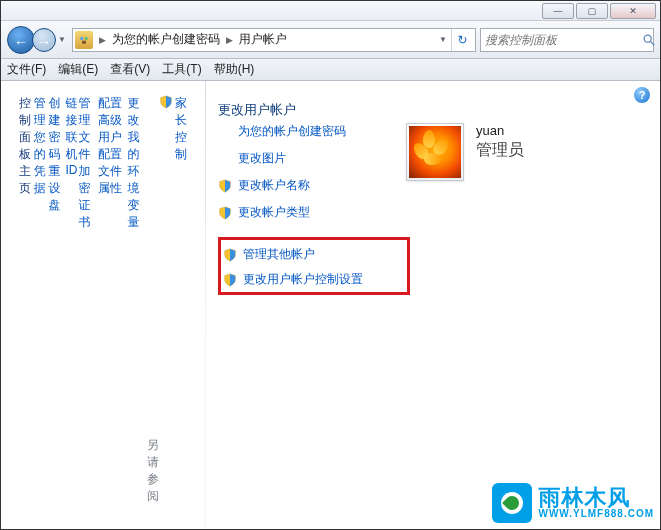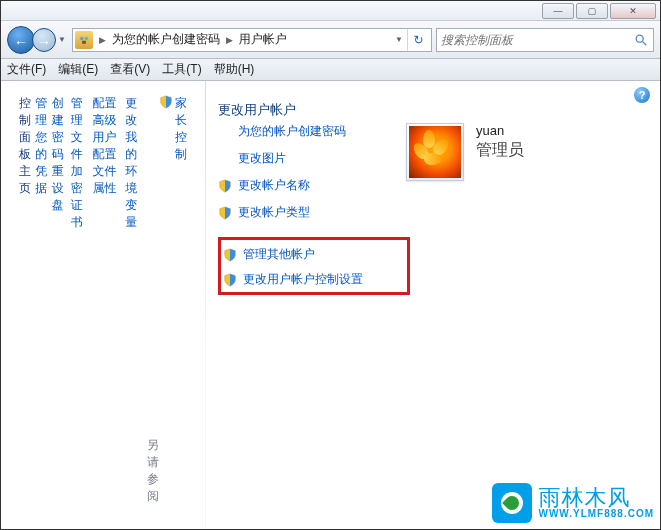--- a/index.html
+++ b/index.html
@@ -18,21 +18,21 @@
     .dropd { width: 12px; height: 18px; display: flex; align-items: center; justify-content: center; font-size: 8px; color: #5a6270; }
 
     .addressbar { flex: 1; height: 24px; background: #fff; border: 1px solid #a7adb8; display: flex; align-items: center; padding: 0 2px; gap: 4px; font-size: 12px; }
     .addr-icon { width: 18px; height: 18px; background: linear-gradient(#f3d775, #d9a43e); border-radius: 2px; display: flex; align-items: center; justify-content: center; }
     .addr-icon svg { width: 12px; height: 12px; }
     .crumb { color: #222; }
     .crumb-sep { font-size: 9px; color: #666; margin: 0 2px; }
     .addr-right { margin-left: auto; display: flex; align-items: center; gap: 2px; }
     .addr-refresh { width: 22px; height: 22px; border-left: 1px solid #d1d5dc; display: flex; align-items: center; justify-content: center; color: #1669c2; font-size: 12px; }
 
-    .searchbar { width: 218px; height: 24px; background: #fff; border: 1px solid #a7adb8; display: flex; align-items: center; padding: 0 4px; font-size: 12px; color: #888; font-style: italic; }
+    .searchbar { width: 174px; height: 24px; background: #fff; border: 1px solid #a7adb8; display: flex; align-items: center; padding: 0 4px; font-size: 12px; color: #888; font-style: italic; }
     .searchbar input { border: none; outline: none; flex: 1; font-style: italic; color: #888; font-size: 12px; }
     .search-icon { width: 16px; height: 16px; color: #6b8bc2; display:flex; align-items:center; justify-content:center;}
 
     
     .menubar { height: 22px; background: linear-gradient(#f1f4f9, #e2e7ef); border-bottom: 1px solid #b7bdc7; display: flex; align-items: center; padding: 0 6px; gap: 12px; font-size: 12px; color: #222; }
 
     
     .content { display: flex; height: calc(530px - 20px - 38px - 22px - 2px); position: relative; }
     .sidebar { width: 204px; background: #fff; padding: 14px 18px; font-size: 12px; display:flex; flex-direction:row;}
     .sidebar .home-label { color: #14387a; margin-bottom: 14px; }
@@ -63,21 +63,21 @@
     .helpbtn { position: absolute; top: 6px; right: 10px; width: 16px; height: 16px; border-radius: 50%; background: radial-gradient(circle at 35% 30%, #8fcbfb, #1b73cf); color: #fff; font-size: 11px; display: flex; align-items: center; justify-content: center; font-weight: bold; }
 
     .shield { width: 14px; height: 14px; flex-shrink: 0; }
 
     
     .watermark { position: absolute; right: 6px; bottom: 6px; display: flex; align-items: center; gap: 6px; }
     .wm-badge { width: 40px; height: 40px; background: #009fe8; border-radius: 6px; display: flex; align-items: center; justify-content: center; position:relative;}
     .wm-badge::before { content:""; position:absolute; width:22px; height:22px; background:#fff; border-radius:50%; }
     .wm-leaf { position:relative; width: 14px; height: 14px; background: #2a9c3a; border-radius: 50% 50% 50% 0; transform: rotate(45deg); }
     .wm-text { display: flex; flex-direction: column; line-height: 1; }
-    .wm-cn { font-size: 22px; font-weight: 400; color: #009fe8; letter-spacing: 1px; }
+    .wm-cn { font-size: 22px; font-weight: 700; color: #009fe8; letter-spacing: 1px; }
     .wm-en { font-size: 10px; font-weight: bold; color: #009fe8; letter-spacing: 1px; }
   </style>
 </head>
 <body>
 
 <div class="titlebar">
   <div class="winbtn">—</div>
   <div class="winbtn">▢</div>
   <div class="winbtn close">✕</div>
 </div>
@@ -122,20 +122,21 @@
   <span>查看(V)</span>
   <span>工具(T)</span>
   <span>帮助(H)</span>
 </div>
 
 <div class="content">
   <div class="sidebar">
     <div class="home-label">控制面板主页</div>
     <a class="link">管理您的凭据</a>
     <a class="link">创建密码重设盘</a>
+    <a class="link">链接联机 ID</a>
     <a class="link">管理文件加密证书</a>
     <a class="link">配置高级用户配置文件属性</a>
     <a class="link">更改我的环境变量</a>
     <div class="see-also">另请参阅</div>
     <div class="parental">
       <svg class="shield" viewBox="0 0 16 16">
           <path d="M8 1 L14 3 V8 C14 12 8 15 8 15 C8 15 2 12 2 8 V3 Z" fill="#f4c430" stroke="#c28a10" stroke-width="0.5"></path>
           <path d="M8 1 L14 3 V8 C14 12 8 15 8 15 V1 Z" fill="#3a8fe0"></path>
         </svg>
       <span>家长控制</span>

